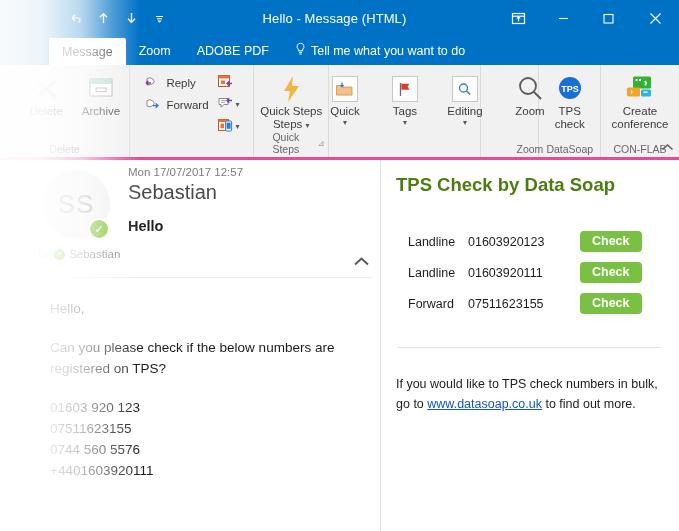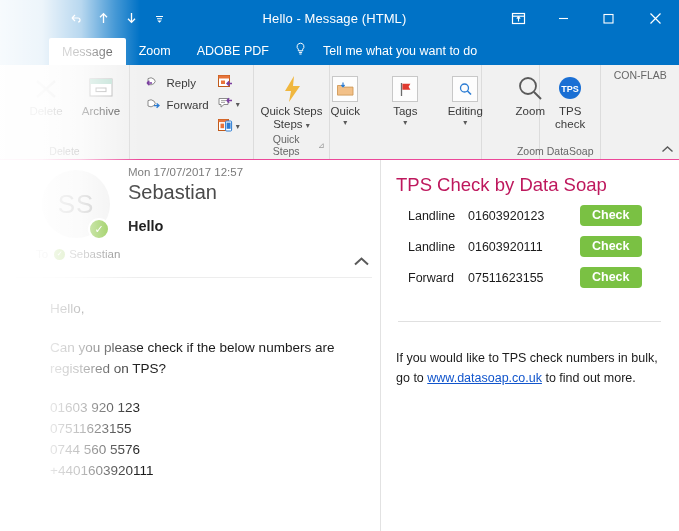--- a/index.html
+++ b/index.html
@@ -49,27 +49,27 @@
     background: #0072c6; display: flex; align-items: stretch;
   }
   .tab {
     display: flex; align-items: center; padding: 0 13px;
     color: #ffffff; font-size: 12.5px;
   }
   .tab.active {
     background: #ffffff; color: #2a2a2a;
     margin-top: 2px; border-radius: 2px 2px 0 0;
   }
-  .tab.tellme { gap: 17px; }
+  .tab.tellme { gap: 5px; }
   .tab-spacer { width: 49px; }
 
   
   .ribbon {
     position: absolute; left: 0; top: 65px; width: 679px; height: 95px;
-    background: #f1f1f1; border-bottom: 1px solid #ec4899;
+    background: #f1f1f1; border-bottom: 3px solid #ec4899;
     display: flex; align-items: stretch;
   }
   .grp {
     position: relative; display: flex; flex-direction: column;
     align-items: center; justify-content: flex-start;
     border-right: 1px solid #dcdcdc; padding: 4px 4px 0 4px;
   }
   .grp-body { flex: 1; display: flex; align-items: flex-start; gap: 3px; }
   .grp-label {
     font-size: 10.5px; color: #666; text-align: center;
@@ -160,21 +160,21 @@
     font-size: 13.5px; color: #1c1c1c; line-height: 21px; margin-bottom: 18px;
   }
   .msg-body p.numbers { line-height: 21px; }
 
   
   .addin {
     position: absolute; left: 382px; top: 160px; width: 297px; height: 371px;
     background: #ffffff; padding: 14px 16px 0 14px;
   }
   .addin-title {
-    font-size: 18.5px; color: #be185d; font-weight: 400; margin-bottom: 4px;
+    font-size: 18.5px; color: #4d7c0f; font-weight: 700; margin-bottom: 30px;
   }
   .addin-table { width: 100%; border-collapse: collapse; }
   .addin-table td {
     font-size: 12.5px; color: #1c1c1c; padding: 5px 0; vertical-align: middle;
   }
   .addin-table td.type { width: 72px; padding-left: 12px; }
   .addin-table td.num { width: 112px; }
   .check-btn {
     display: inline-block; background: #7ac143; color: #ffffff;
     font-size: 12.5px; font-weight: bold; border-radius: 4px;
@@ -449,20 +449,37 @@
               </svg>
           </div>
           <span>TPS</span>
           <span>check</span>
         </div>
       </div>
       <div class="grp-label">DataSoap</div>
     </div>
 
     <div class="grp" style="width:78px; border-right:none;">
+      <div class="grp-body">
+        <div class="bigbtn" style="width:70px;">
+          <div class="ico">
+            <svg width="30" height="28" viewBox="0 0 30 28">
+              <rect x="8" y="1.5" width="18" height="12" rx="1.5" fill="#34b233"></rect>
+              <path d="M10.5 4 h2 v2 h-2 Z M14 4 h2 v2 h-2 Z" fill="#ffffff"></path>
+              <path d="M20.5 5.5 c1.6 1.2 1.8 4 .2 5.4 l-1.3-1.2 c.8-.8 .7-2.2-.1-3 Z" fill="#ffffff"></path>
+              <rect x="2" y="12.5" width="13" height="9" rx="1.5" fill="#f2a42b"></rect>
+              <path d="M6.5 15 c1.2 .9 1.4 3 .2 4.1 l-1-.9 c.6-.6 .5-1.7-.1-2.3 Z" fill="#ffffff"></path>
+              <rect x="16" y="14.5" width="10" height="7" rx="1.5" fill="#2eb3e8"></rect>
+              <path d="M18.5 16.5 h4 v1.4 h-4 Z" fill="#ffffff"></path>
+            </svg>
+          </div>
+          <span>Create</span>
+          <span>conference</span>
+        </div>
+      </div>
       <div class="grp-label">CON-FLAB</div>
     </div>
 
     <div class="collapse-ribbon">
       <svg width="13" height="9" viewBox="0 0 13 9">
           <path d="M1.5 6.5 L6.5 2 L11.5 6.5" stroke="#5a5a5a" stroke-width="1.4" fill="none"></path>
         </svg>
     </div>
   </div>
 

